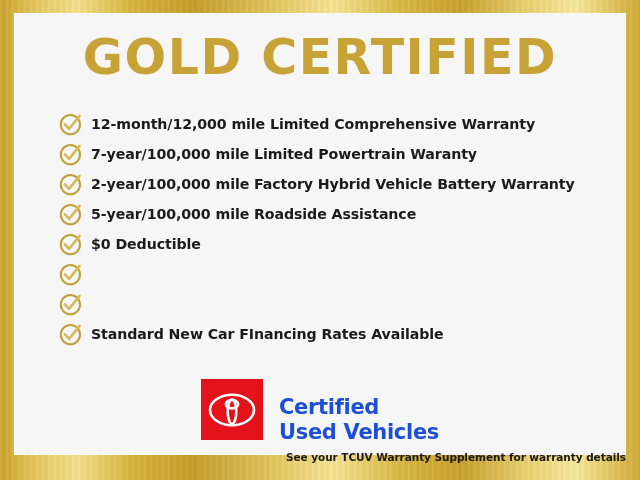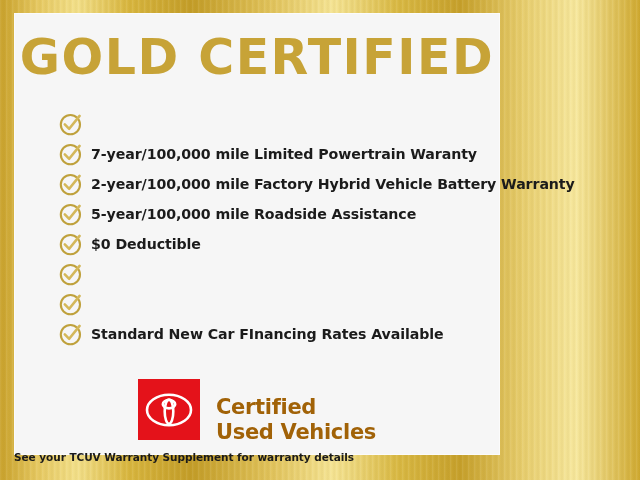--- a/index.html
+++ b/index.html
@@ -37,21 +37,21 @@
         rgba(140,105,20,0.07) 4px,
         rgba(255,255,255,0.0) 6px);
     pointer-events: none;
   }
 
   
   .card {
     position: absolute;
     left: 14px;
     top: 13px;
-    width: 486px;
+    width: 612px;
     height: 442px;
     background: #f6f6f6;
     box-shadow: 0 0 0 1px rgba(255,255,255,0.6) inset;
     text-decoration: underline;
   }
 
   
   .title {
     position: absolute;
     left: 0;
@@ -121,32 +121,32 @@
     align-items: center;
     justify-content: center;
   }
   .toyota-mark svg { display: block; }
   .lockup-text {
     margin-left: 16px;
     font-family: "DejaVu Sans", sans-serif;
     font-weight: bold;
     font-size: 21px;
     line-height: 1.18;
-    color: #a16207;
+    color: #1d4ed8;
     letter-spacing: -0.3px;
     margin-top: 20px;
   }
 
   
   .footer {
     position: absolute;
     left: 0;
     right: 0;
     top: 438px;
-    text-align: left;
+    text-align: right;
     font-family: "DejaVu Sans", sans-serif;
     font-weight: bold;
     font-size: 10.5px;
     color: #1b1b1b;
     letter-spacing: -0.05px;
   }
 </style>
 </head>
 <body>
 
@@ -160,20 +160,21 @@
 
     <div class="bullets">
 
       <div class="bullet-row">
         <span class="check-icon">
           <svg viewBox="0 0 26 26" xmlns="http://www.w3.org/2000/svg">
             <circle cx="12.4" cy="13.6" r="9.6" fill="none" stroke="#bfa13c" stroke-width="2.1"></circle>
             <path d="M6.8 13.4 L11.2 17.8 L21.6 4.9" fill="none" stroke="#d4b85a" stroke-width="2.6" stroke-linecap="round" stroke-linejoin="round"></path>
           </svg>
         </span>
+        <span class="bullet-text">12-month/12,000 mile Limited Comprehensive Warranty</span>
       </div>
 
       <div class="bullet-row">
         <span class="check-icon">
           <svg viewBox="0 0 26 26" xmlns="http://www.w3.org/2000/svg">
             <circle cx="12.4" cy="13.6" r="9.6" fill="none" stroke="#bfa13c" stroke-width="2.1"></circle>
             <path d="M6.8 13.4 L11.2 17.8 L21.6 4.9" fill="none" stroke="#d4b85a" stroke-width="2.6" stroke-linecap="round" stroke-linejoin="round"></path>
           </svg>
         </span>
         <span class="bullet-text">7-year/100,000 mile Limited Powertrain Waranty</span>

